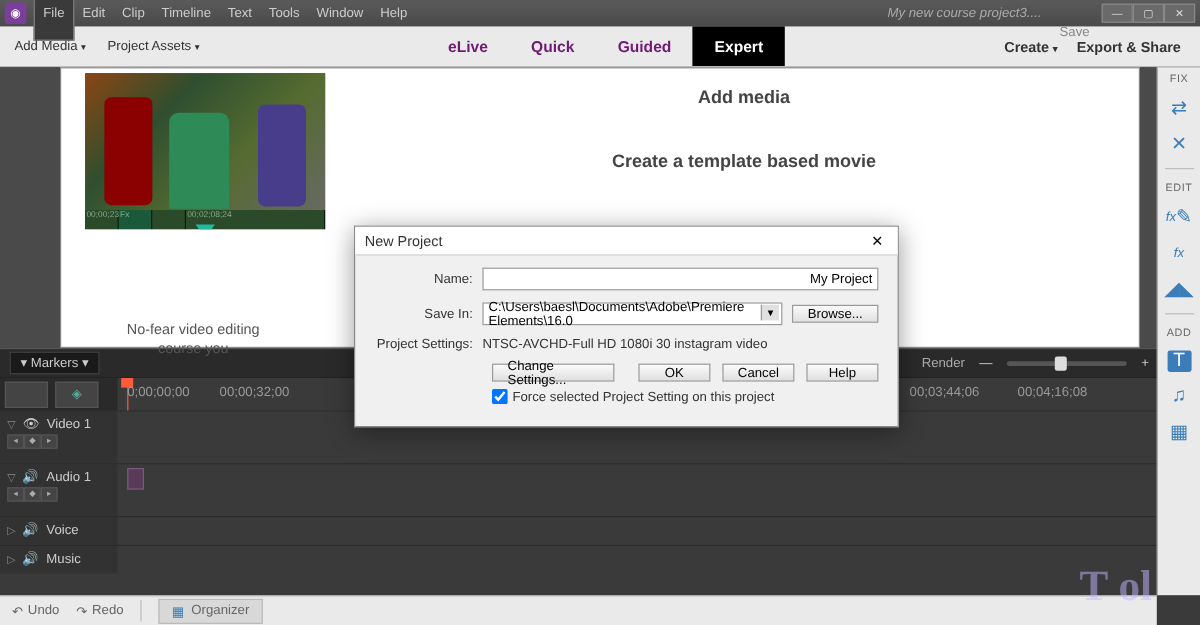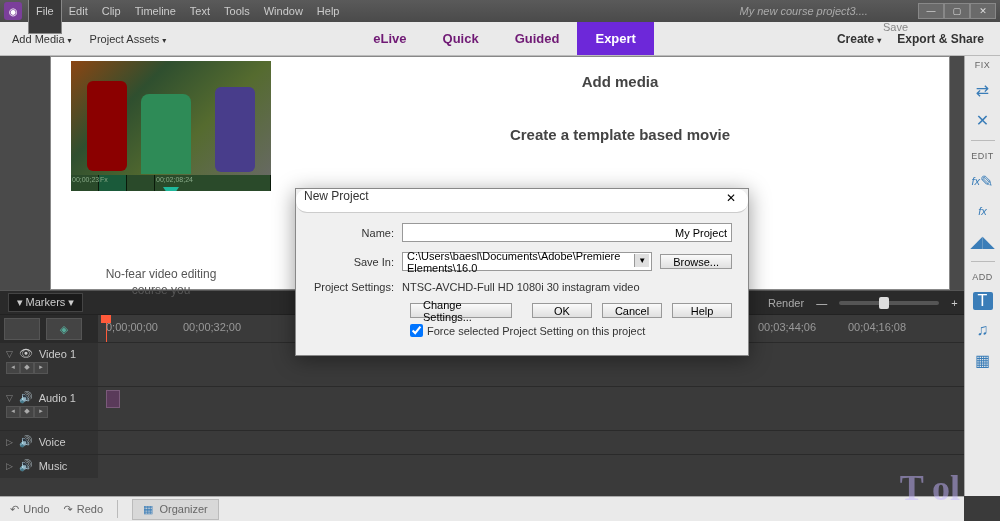--- a/index.html
+++ b/index.html
@@ -12,21 +12,21 @@
 .titlebar .proj-name{font-style:italic;color:#aaa;margin-right:15px;}
 .titlebar .save-btn{color:#888;margin-right:10px;margin-top:32px;}
 .winbtns{display:flex;gap:0;}
 .winbtn{width:26px;height:16px;background:#6a6a6a;border:1px solid #888;display:flex;align-items:center;justify-content:center;color:#ddd;font-size:9px;}
 .toolbar{height:34px;background:#eaeaea;display:flex;align-items:center;padding:0 8px;border-bottom:1px solid #bbb;}
 .tool-drop{color:#333;font-weight:500;padding:0 4px;margin-right:10px;cursor:pointer;}
 .tool-drop::after{content:"▾";font-size:8px;margin-left:3px;}
 .toolbar .spacer{flex:1;}
 .mode-tabs{display:flex;height:100%;align-items:center;}
 .mode-tab{height:100%;padding:0 18px;display:flex;align-items:center;font-weight:bold;color:#701a75;cursor:pointer;font-size:13px;}
-.mode-tab.active{background:#6d28d9;color:#fff;text-align:right;}
+.mode-tab.active{background:#000000;color:#fff;text-align:right;}
 .tool-right{color:#333;font-weight:bold;padding:0 8px;cursor:pointer;font-size:12px;}
 .tool-right.drop::after{content:"▾";font-size:8px;margin-left:3px;}
 .workspace{height:234px;background:#4a4a4a;display:flex;position:relative;}
 .doc-area{margin:0 50px;flex:1;background:#fff;border:1px solid #888;padding:0 20px;position:relative;}
 .doc-row{display:flex;gap:40px;padding-top:4px;}
 .thumb{width:200px;height:130px;background:#333;position:relative;overflow:hidden;}
 .thumb-img{position:absolute;inset:0;background:linear-gradient(135deg,#8b4513 0%,#2f4f2f 30%,#556b2f 60%,#696969 100%);}
 .thumb-fig{position:absolute;left:35%;top:25%;width:50px;height:80px;background:#2e8b57;border-radius:8px 8px 0 0;}
 .thumb-fig2{position:absolute;left:8%;top:15%;width:40px;height:90px;background:#8b0000;border-radius:6px;}
 .thumb-fig3{position:absolute;right:8%;top:20%;width:40px;height:85px;background:#483d8b;border-radius:6px;}
@@ -61,21 +61,21 @@
 .track-lane{flex:1;position:relative;background:#3a3a3a;}
 .track-clip{position:absolute;left:8px;top:3px;width:14px;height:18px;background:#5a3a5a;border:1px solid #7a5a7a;}
 .track.short{height:24px;}
 .track.tall{height:44px;}
 .bottom-bar{position:absolute;bottom:0;left:0;right:36px;height:25px;background:#eaeaea;border-top:1px solid #aaa;display:flex;align-items:center;padding:0 10px;gap:14px;color:#666;}
 .bb-btn{display:flex;align-items:center;gap:4px;cursor:pointer;}
 .bb-sep{width:1px;height:18px;background:#bbb;}
 .organizer{background:#d8d8d8;padding:3px 10px;display:flex;align-items:center;gap:6px;border:1px solid #bbb;}
 .watermark{position:absolute;right:40px;bottom:12px;font-size:36px;color:#c4b5fd;font-family:serif;opacity:0.5;font-weight:bold;pointer-events:none;}
 .dialog{position:absolute;left:295px;top:188px;width:454px;height:168px;background:#f0f0f0;border:1px solid #888;box-shadow:0 4px 20px rgba(0,0,0,0.4);z-index:10;}
-.dlg-title{height:24px;display:flex;align-items:flex-start;padding:0 8px;border-bottom:1px solid #ccc;background:#fff;border-radius:11px;}
+.dlg-title{height:24px;display:flex;align-items:center;padding:0 8px;border-bottom:1px solid #ccc;background:#fff;}
 .dlg-title span{flex:1;font-size:12px;color:#333;}
 .dlg-close{width:18px;height:18px;display:flex;align-items:center;justify-content:center;cursor:pointer;font-size:12px;}
 .dlg-body{padding:10px 16px;}
 .dlg-row{display:flex;align-items:center;margin-bottom:10px;}
 .dlg-label{width:90px;text-align:right;padding-right:8px;color:#333;}
 .dlg-input{flex:1;height:19px;border:1px solid #999;padding:0 4px;background:#fff;font-size:11px;text-align:right;}
 .dlg-select{flex:1;height:19px;border:1px solid #999;background:#fff;display:flex;align-items:center;padding:0 4px;position:relative;}
 .dlg-select::after{content:"▼";position:absolute;right:2px;top:1px;font-size:8px;background:#e0e0e0;padding:2px 3px;border-left:1px solid #999;}
 .dlg-btn{height:15px;padding:0 12px;background:linear-gradient(#fafafa,#e0e0e0);border:1px solid #999;cursor:pointer;font-size:11px;display:inline-flex;align-items:center;}
 .dlg-btnrow{display:flex;gap:10px;margin-left:98px;align-items:center;}

